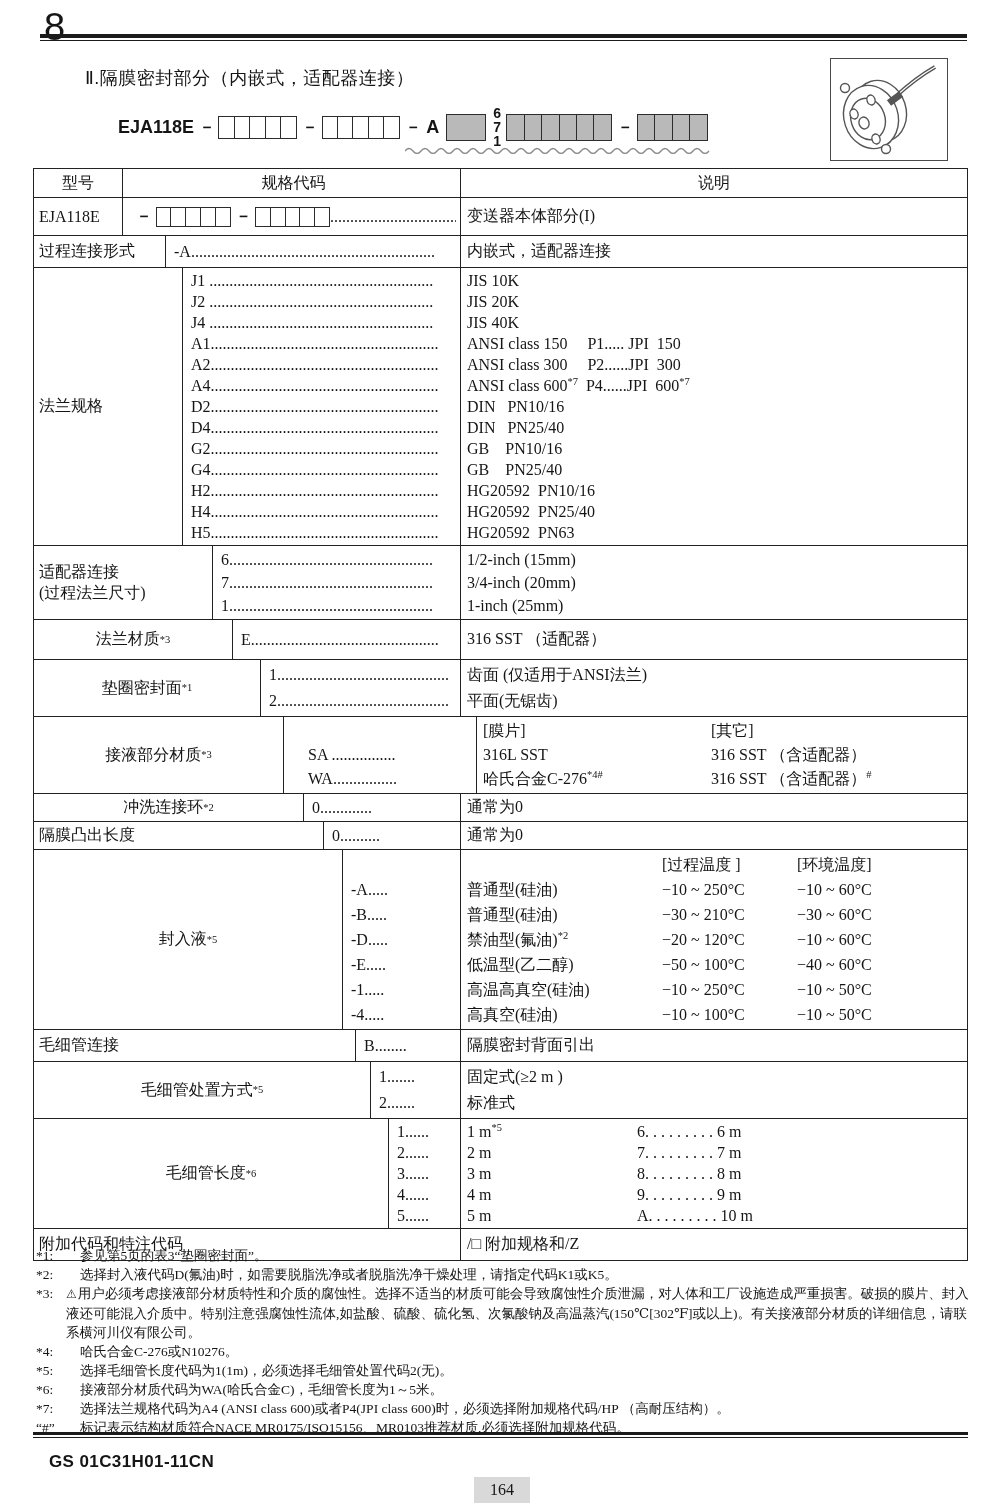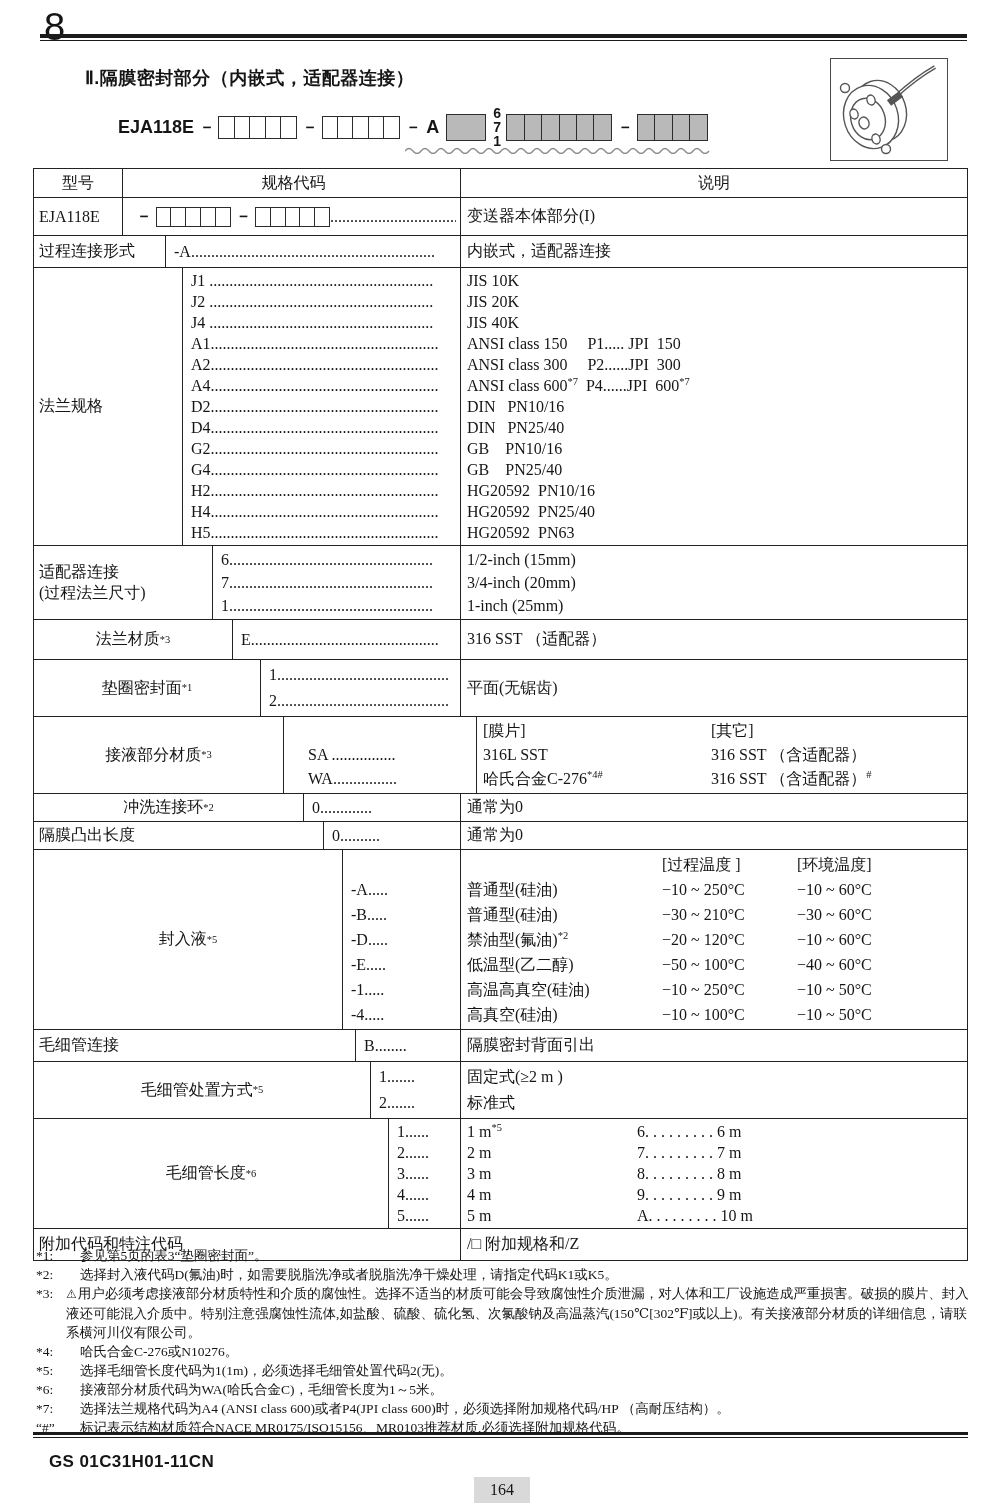--- a/index.html
+++ b/index.html
@@ -10,21 +10,21 @@
     color:#151515; overflow:hidden;
   }
   sup { font-size:10.5px; line-height:0; vertical-align:super; }
 
   .page-num { position:absolute; left:44px; top:6px; font-size:38px; font-family:"Liberation Sans",sans-serif; }
   .double-rule { position:absolute; left:40px; width:927px; height:7px;
     border-top:4px solid #1b1b1b; border-bottom:1.5px solid #1b1b1b; }
   .rule-top { top:34px; }
   .rule-bottom { top:1432px; left:33px; width:935px; border-top:3px solid #1b1b1b; border-bottom:1px solid #1b1b1b; height:6px;}
 
-  .doc-title { position:absolute; left:85px; top:66px; font-size:18px; font-weight:bold;
+  .doc-title { position:absolute; left:85px; top:66px; font-size:18px; font-weight:normal;
     font-family:"Liberation Sans",sans-serif; letter-spacing:0.5px; }
 
   
   .code-bar { position:absolute; left:118px; top:102px; height:50px; display:flex; align-items:center;
     font-family:"Liberation Sans",sans-serif; }
   .code-bar .pfx { font-size:18px; font-weight:bold; }
   .code-bar .dash { font-size:16px; font-weight:bold; margin:0 5px; }
   .bgrp { display:flex; }
   .bgrp .bx { width:17px; height:23px; border:1.6px solid #2c2c2c; margin-left:-1.6px; background:#fff; }
   .bgrp.gray .bx { background:#b9b9b9; height:27px; width:19px; }
@@ -241,20 +241,21 @@
   <div class="tr" style="min-height:55px;">
     <div class="lab" style="width:227px; flex-direction:row; align-items:center;">
         <span>垫圈密封面</span>
         <sup>*1</sup>
       </div>
     <div class="code" style="width:200px;">
       <div class="ln ln26">1...........................................</div>
       <div class="ln ln26">2...........................................</div>
     </div>
     <div class="desc">
+      <div class="ln ln26">齿面 (仅适用于ANSI法兰)</div>
       <div class="ln ln26">平面(无锯齿)</div>
     </div>
   </div>
 
   <div class="tr" style="min-height:76px;">
     <div class="lab" style="width:250px; flex-direction:row; align-items:center;">
         <span>接液部分材质</span>
         <sup>*3</sup>
       </div>
     <div class="code" style="width:177px;margin-left:16px;">

